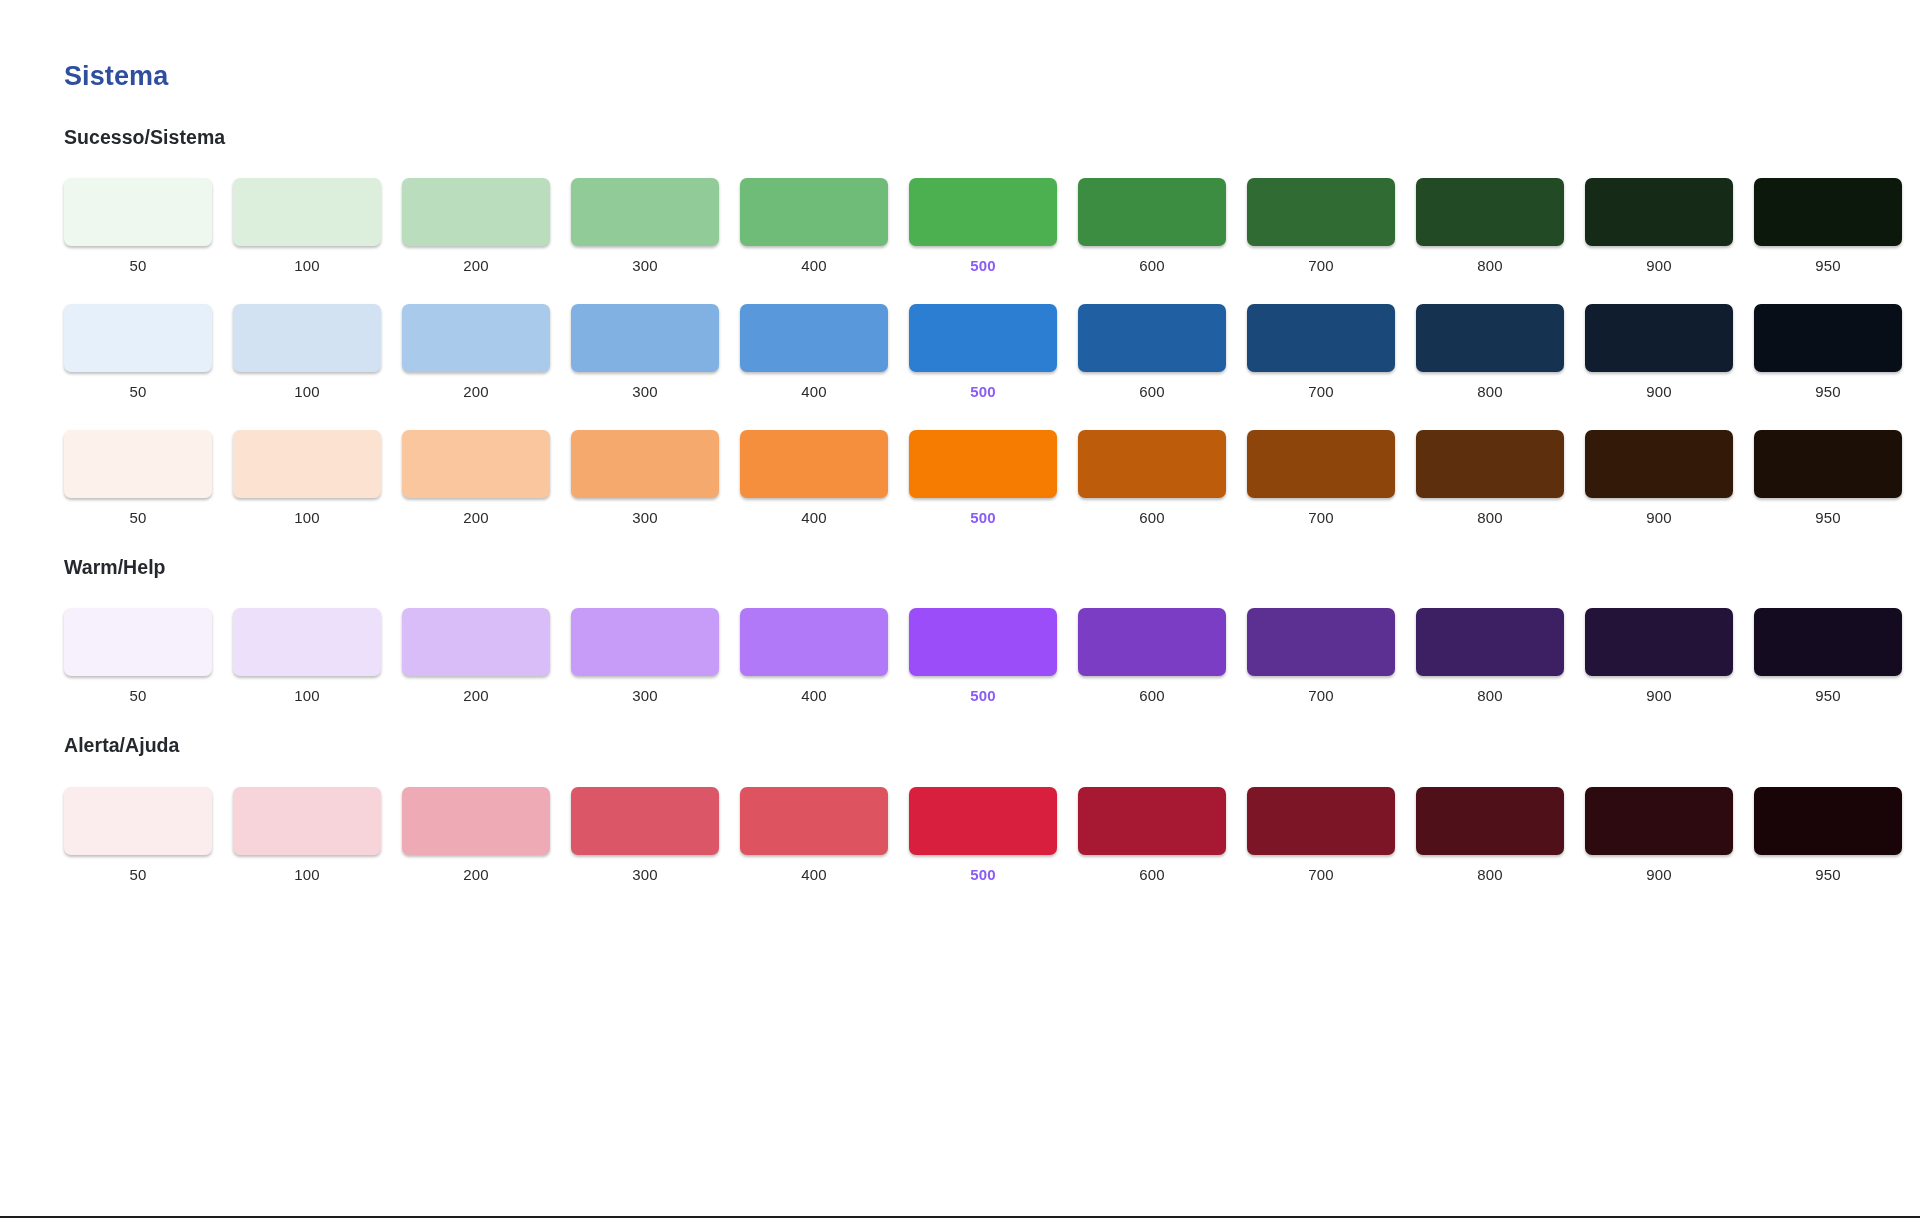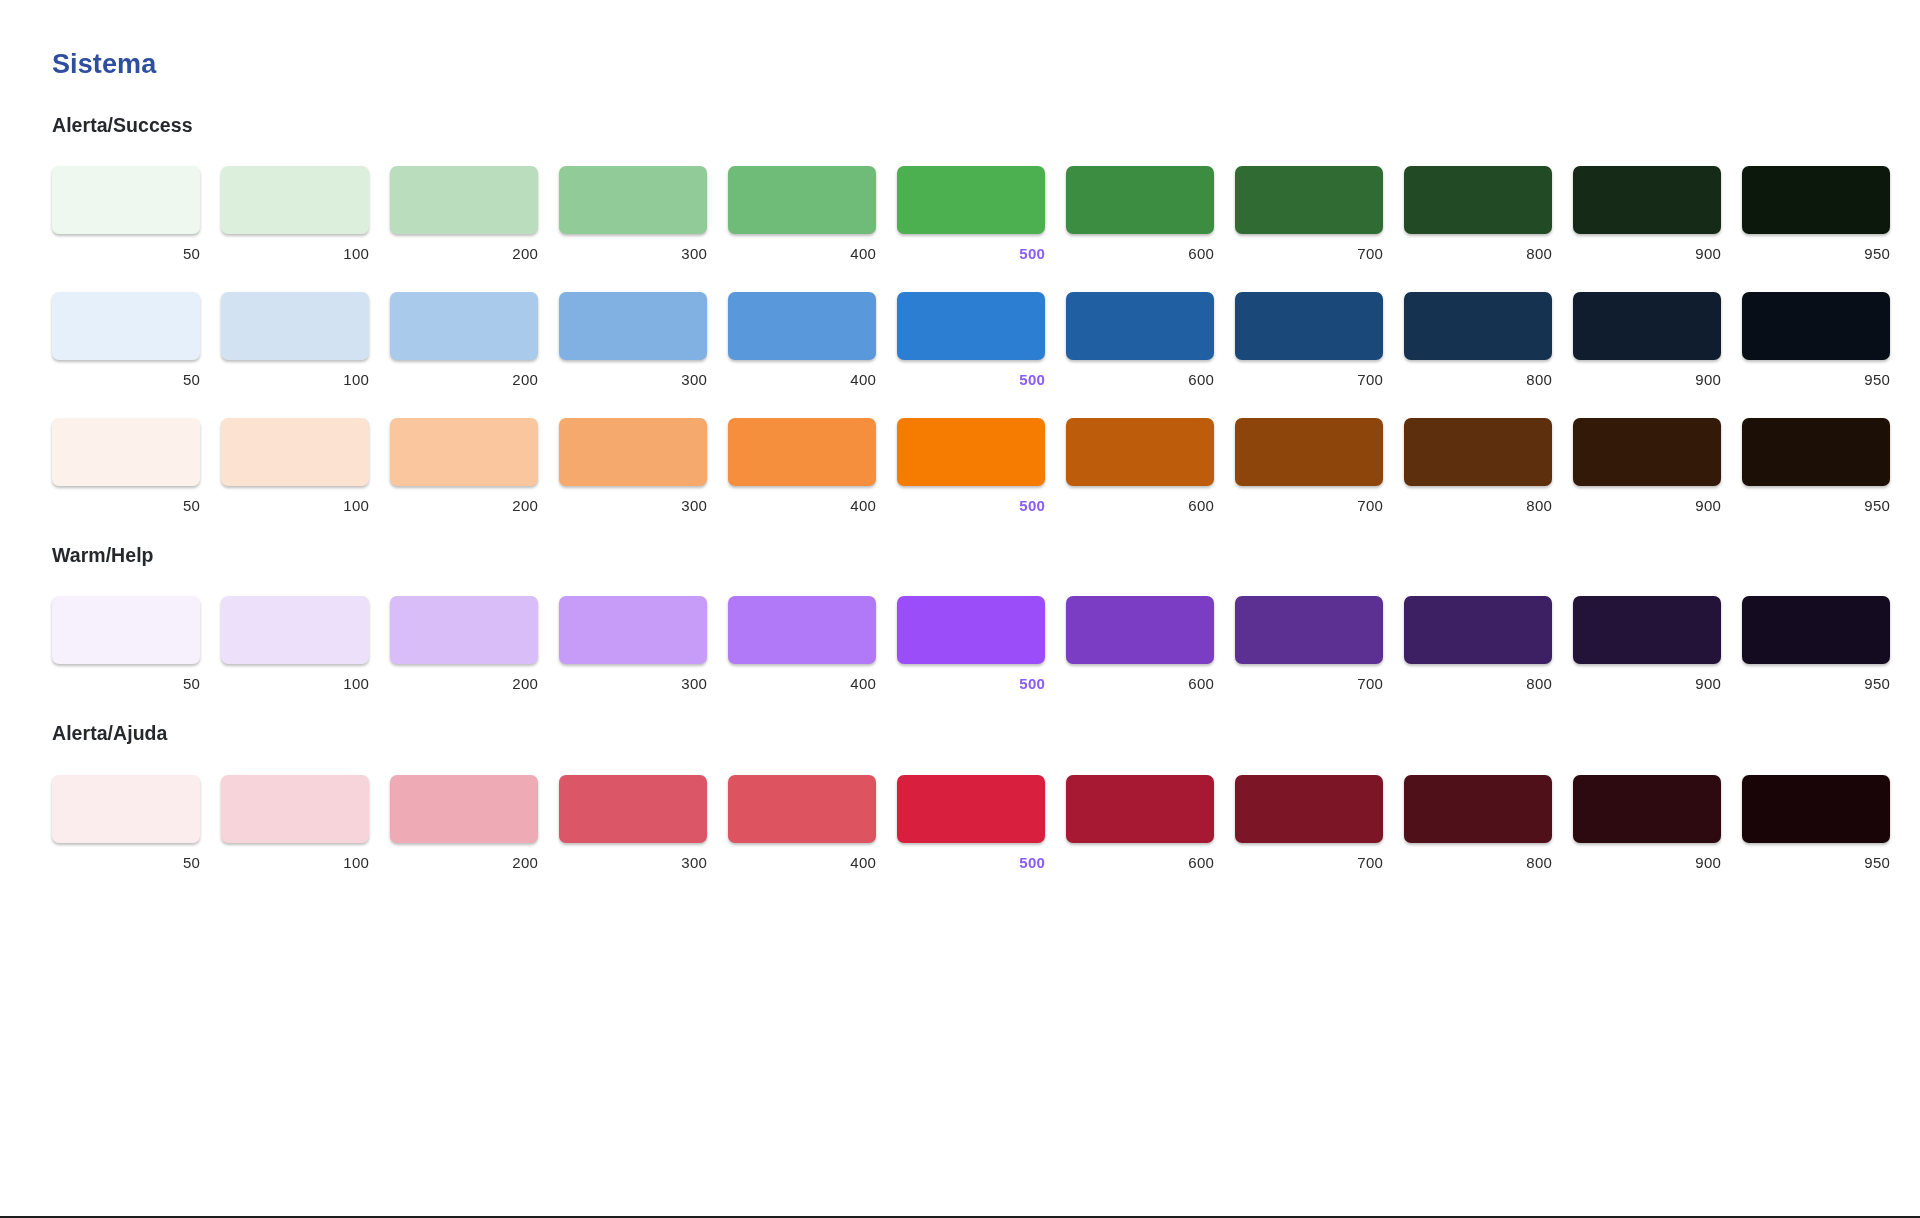--- a/index.html
+++ b/index.html
@@ -15,21 +15,21 @@
     font-family: "Liberation Sans", sans-serif;
     -webkit-font-smoothing: antialiased;
     overflow: hidden;
     position: relative;
   }
 
   .page {
     width: 1920px;
     height: 1218px;
     background: #ffffff;
-    padding: 4px;
+    padding: 16px;
     position: relative;
   }
 
   .page-title {
     font-size: 27px;
     font-weight: 700;
     color: #2f4f9e;
     letter-spacing: 0.1px;
     padding: 46px 0 0 48px;
     line-height: 1.1;
@@ -59,21 +59,21 @@
     display: flex;
     flex-direction: row;
     gap: 21px;
     width: 1838px;
   }
 
   .swatch-cell {
     flex: 1 1 0;
     display: flex;
     flex-direction: column;
-    align-items: flex-end;
+    align-items: center;
   }
 
   .swatch {
     width: 100%;
     height: 68px;
     border-radius: 7px;
     box-shadow: 0 2px 3px rgba(0,0,0,0.26);
   }
 
   .swatch-label {
@@ -101,21 +101,21 @@
 </style>
 </head>
 <body>
 
 <div class="page" style="background: rgb(255, 255, 255);">
 
   <h1 class="page-title" style="color: rgb(47, 79, 158);">Sistema</h1>
 
   <div class="sections">
       <div class="section">
-        <div class="section-title">Alerta/Success</div>
+        <div class="section-title">Sucesso/Sistema</div>
         <div class="ramp">
           <div class="swatch-cell">
             <div class="swatch" style="background: rgb(238, 248, 239);"></div>
             <div class="swatch-label">50</div>
           </div>
           <div class="swatch-cell">
             <div class="swatch" style="background: rgb(220, 239, 221);"></div>
             <div class="swatch-label">100</div>
           </div>
           <div class="swatch-cell">

